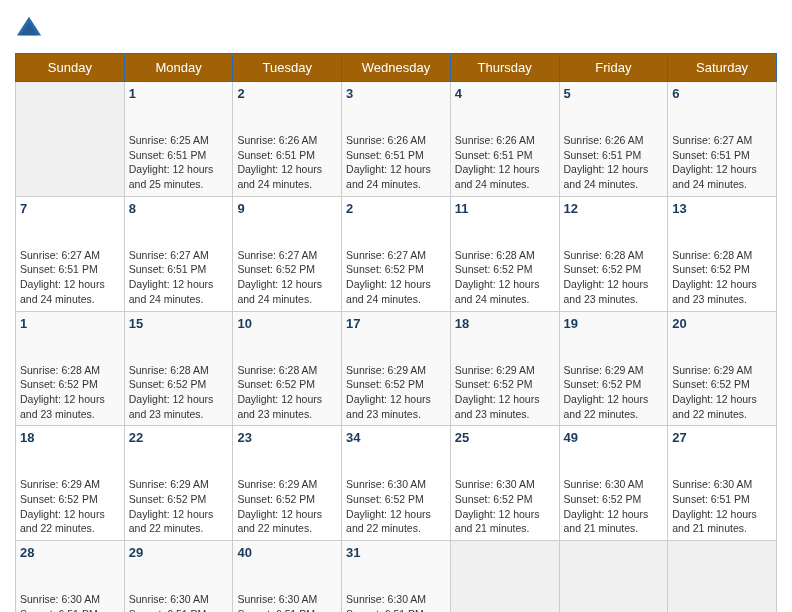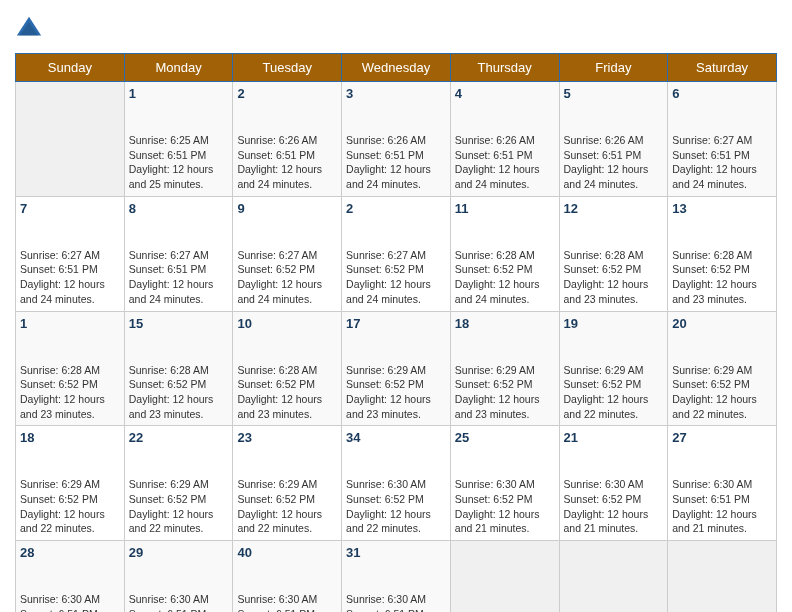--- a/index.html
+++ b/index.html
@@ -225,21 +225,21 @@
         </td>
         <td>
           <span class="day-num">34</span>
           <div class="day-info">Sunrise: 6:30 AM<br>Sunset: 6:52 PM<br>Daylight: 12 hours<br>and 22 minutes.</div>
         </td>
         <td>
           <span class="day-num">25</span>
           <div class="day-info">Sunrise: 6:30 AM<br>Sunset: 6:52 PM<br>Daylight: 12 hours<br>and 21 minutes.</div>
         </td>
         <td>
-          <span class="day-num">21</span>
+          <span class="day-num">49</span>
           <div class="day-info">Sunrise: 6:30 AM<br>Sunset: 6:52 PM<br>Daylight: 12 hours<br>and 21 minutes.</div>
         </td>
         <td>
           <span class="day-num">27</span>
           <div class="day-info">Sunrise: 6:30 AM<br>Sunset: 6:51 PM<br>Daylight: 12 hours<br>and 21 minutes.</div>
         </td>
       </tr>
       <tr>
         <td>
           <span class="day-num">28</span>

